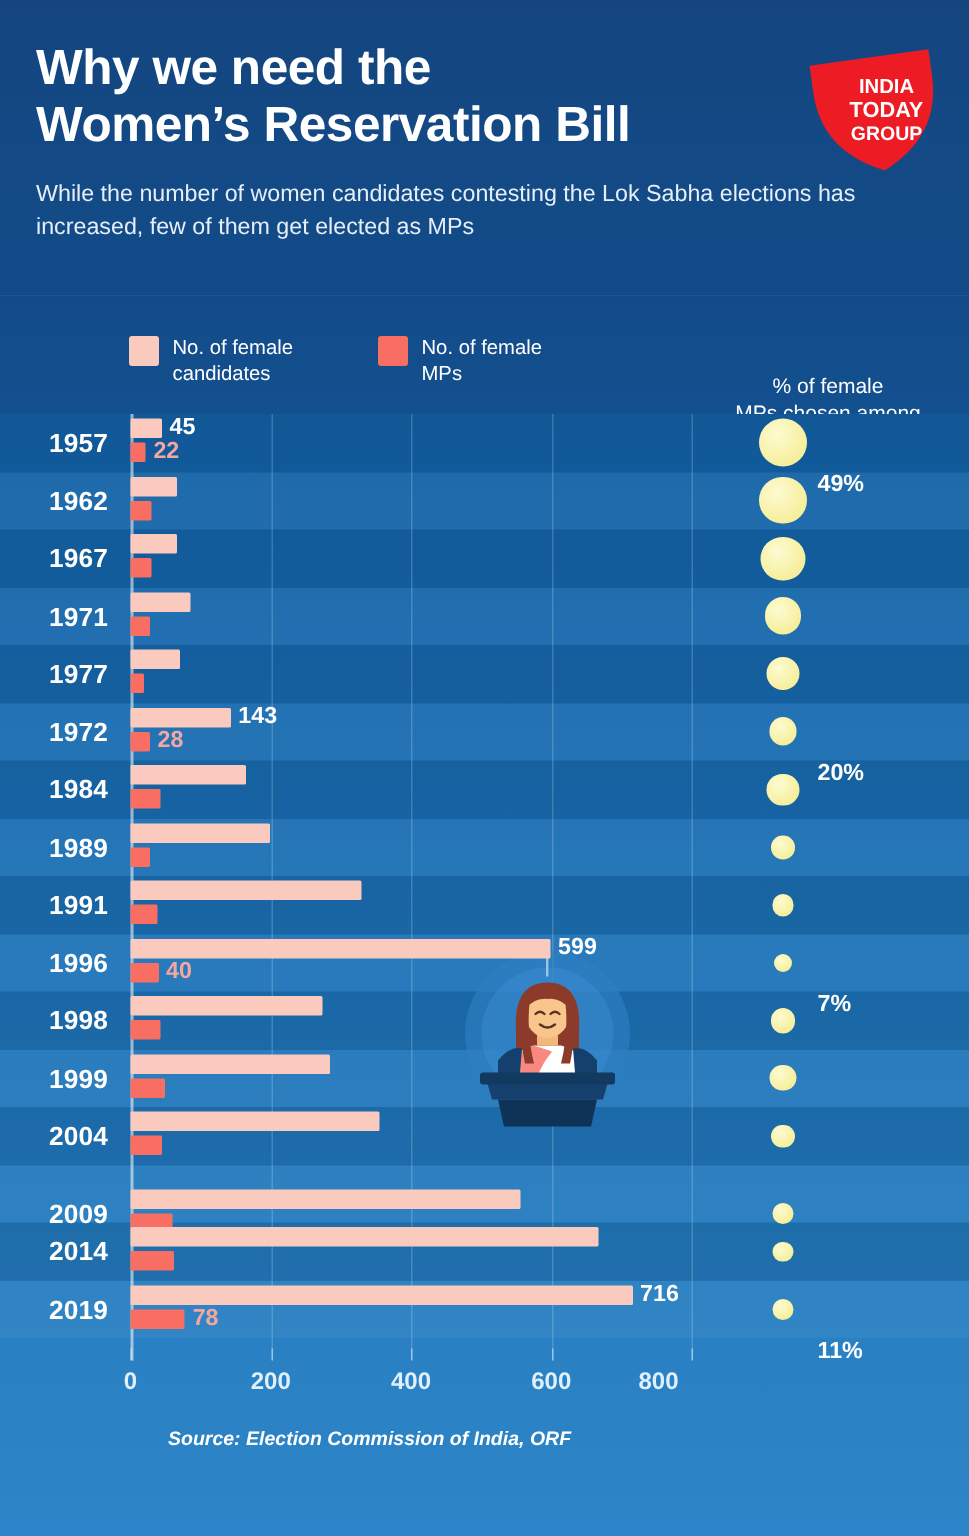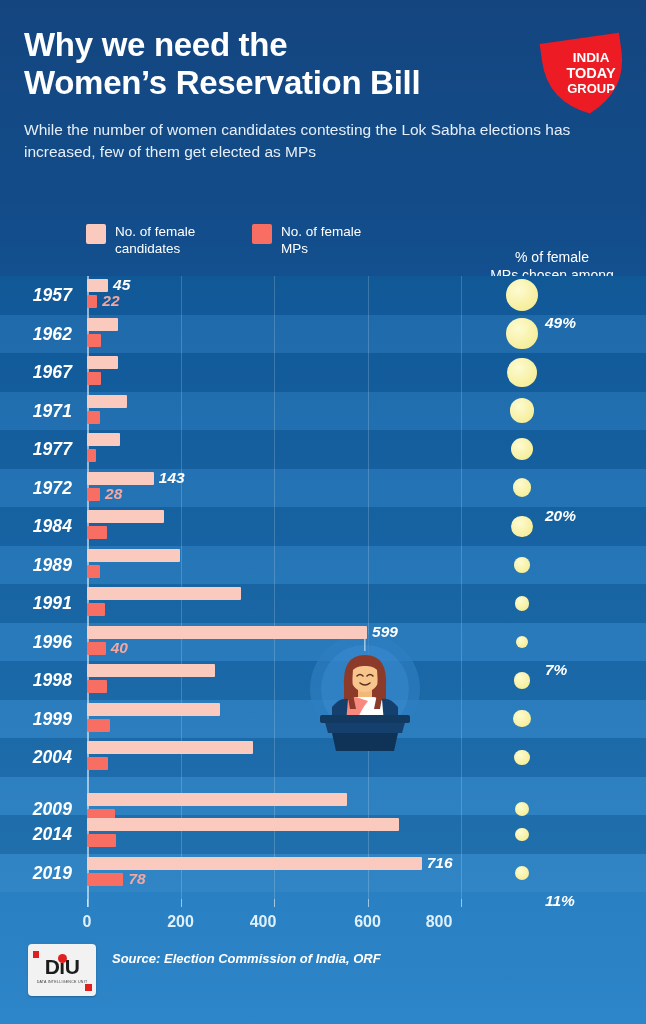--- a/index.html
+++ b/index.html
@@ -65,21 +65,21 @@
   }
   .rowstripes { position:absolute; inset:0; }
   .stripe { position:absolute; left:0; width:646px; }
   .stripe.dark  { background:rgba(3,48,97,0.20); }
   .stripe.light { background:rgba(255,255,255,0.045); }
 
   .gridlines { position:absolute; left:0; top:0; width:646px; height:631px; }
   .gl { position:absolute; top:0; width:1px; height:631px; background:rgba(255,255,255,0.18); }
   .axis0 { position:absolute; top:0; width:1.5px; height:631px; background:rgba(255,255,255,0.55); }
 
-  .row { position:absolute; left:0; width:646px; height:38.5px;font-style:italic; }
+  .row { position:absolute; left:0; width:646px; height:38.5px; }
   .year {
     position:absolute; left:0; top:9px; width:72px; text-align:right;
     color:#ffffff; font-size:17.5px; font-weight:bold; letter-spacing:0.1px;
   }
   .bar { position:absolute; height:13px; border-radius:1px; }
   .bar.cand { top:3px;  background:#fbcabe; }
   .bar.mps  { top:19px; background:#f96e63; }
   .barlabel {
     position:absolute; font-size:15.5px; font-weight:bold; white-space:nowrap;
   }
@@ -337,33 +337,24 @@
       </div>
     </div>
 </div>
 
 <div class="axis">
   <div id="ticks">
       <div class="tick" style="left: 87px;">0</div>
       <div class="tickmark" style="left: 87px;"></div>
       <div class="tick" style="left: 180.5px;">200</div>
       <div class="tickmark" style="left: 180.5px;"></div>
-      <div class="tick" style="left: 263px;">400</div>
+      <div class="tick" style="left: 274px;">400</div>
       <div class="tickmark" style="left: 274px;"></div>
       <div class="tick" style="left: 367.5px;">600</div>
       <div class="tickmark" style="left: 367.5px;"></div>
       <div class="tick" style="left: 439px; text-align: center;">800</div>
       <div class="tickmark" style="left: 461px;"></div>
     </div>
 </div>
 
 <div class="footer">
-  <div class="diu">
-    <div class="diu-tick2"></div>
-    <div class="diu-tick"></div>
-    <div class="diu-main">
-      <span class="diu-dot"></span>
-      <span>DiU</span>
-    </div>
-    <div class="diu-sub">DATA INTELLIGENCE UNIT</div>
-  </div>
   <div class="src">Source: Election Commission of India, ORF</div>
 </div>
 
 </body></html>

